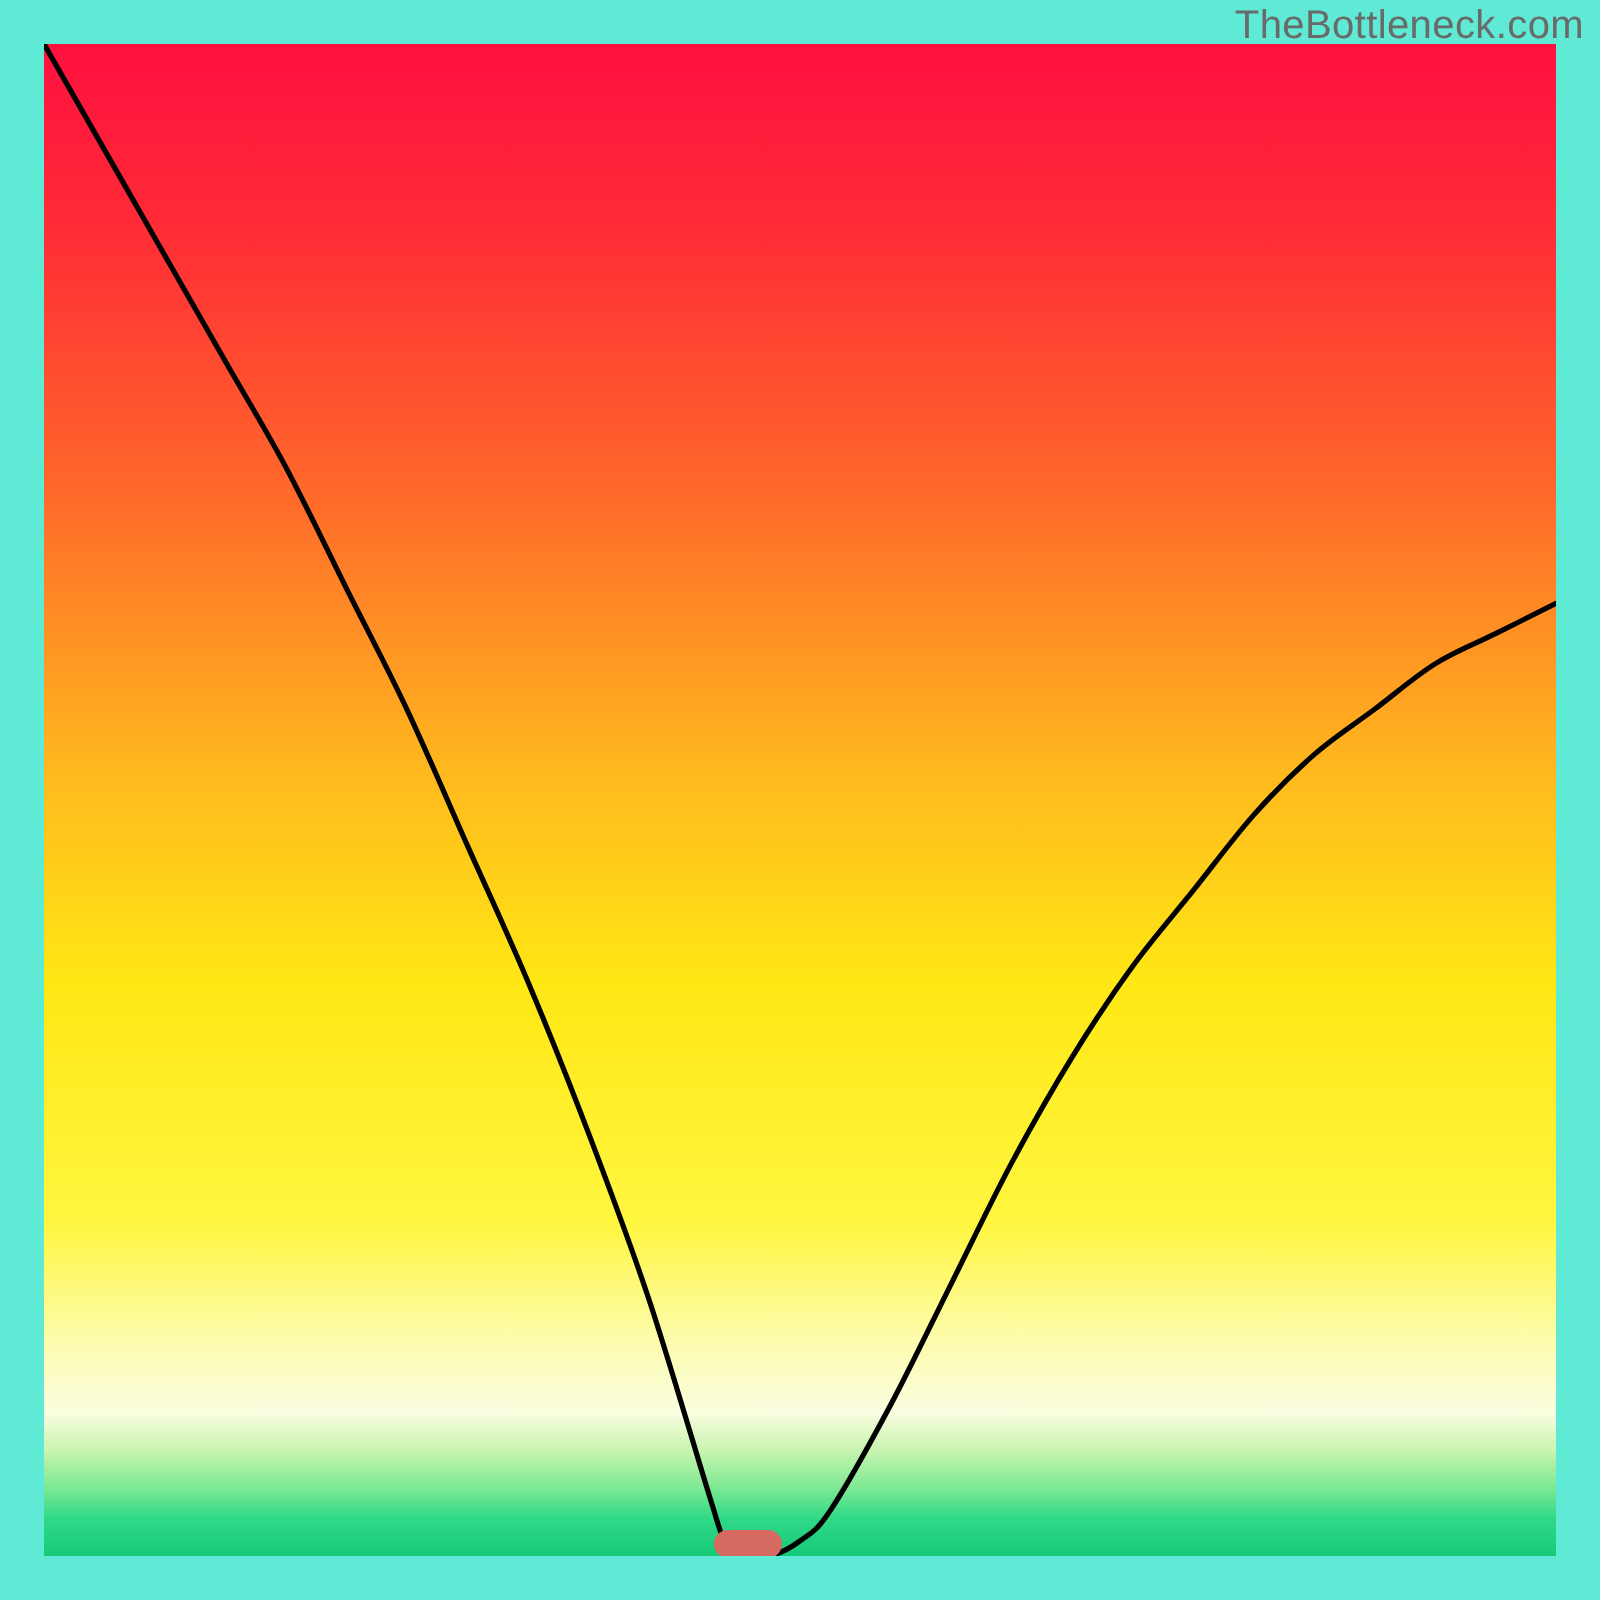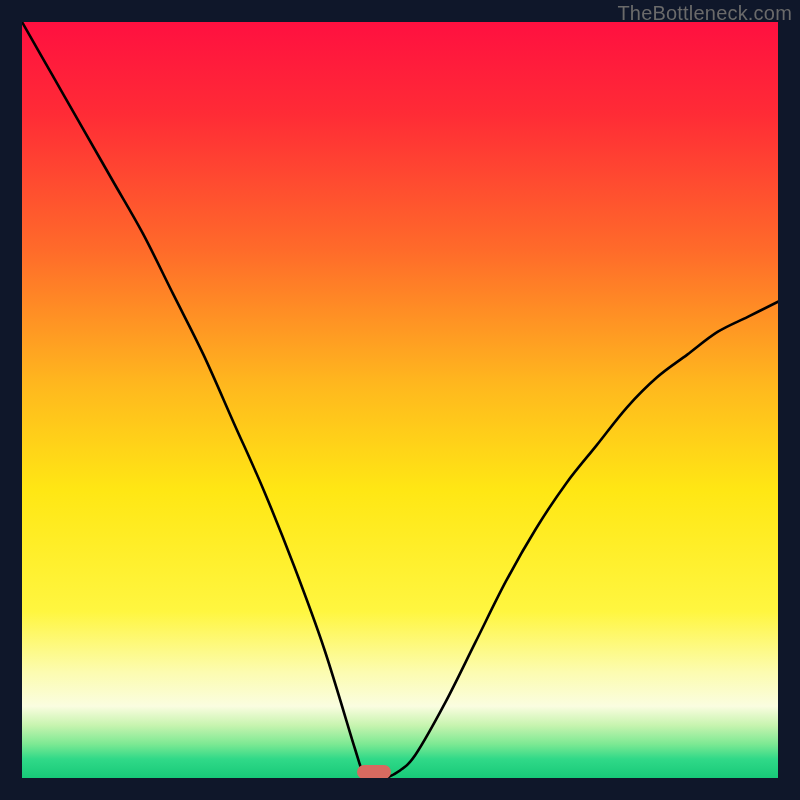--- a/index.html
+++ b/index.html
@@ -8,21 +8,21 @@
     width: 800px;
     height: 800px;
     overflow: hidden;
     background: #000;
     font-family: Arial, Helvetica, sans-serif;
   }
   .frame {
     position: relative;
     width: 800px;
     height: 800px;
-    background: #0f172a;
+    background: #5eead4;
   }
   .plot-area {
     position: absolute;
     left: 22px;
     top: 22px;
     width: 756px;
     height: 756px;
     overflow: hidden;
   }
   .gradient-bg {

